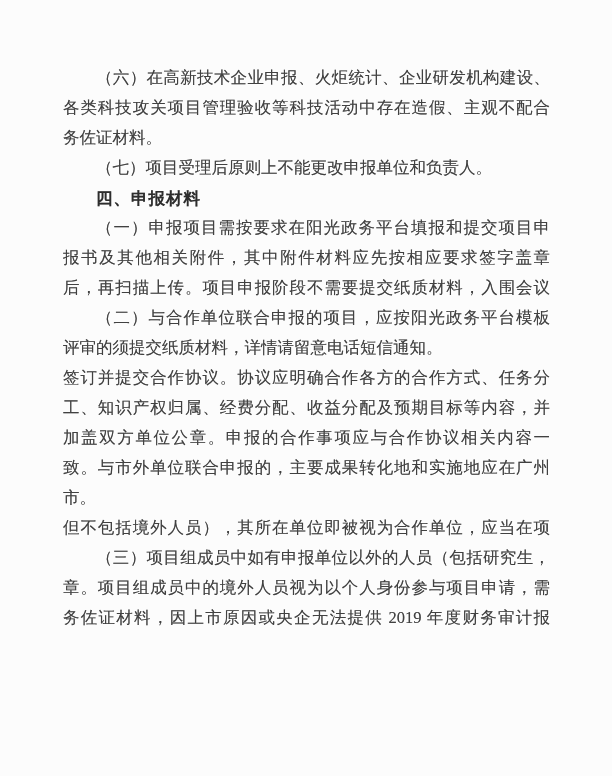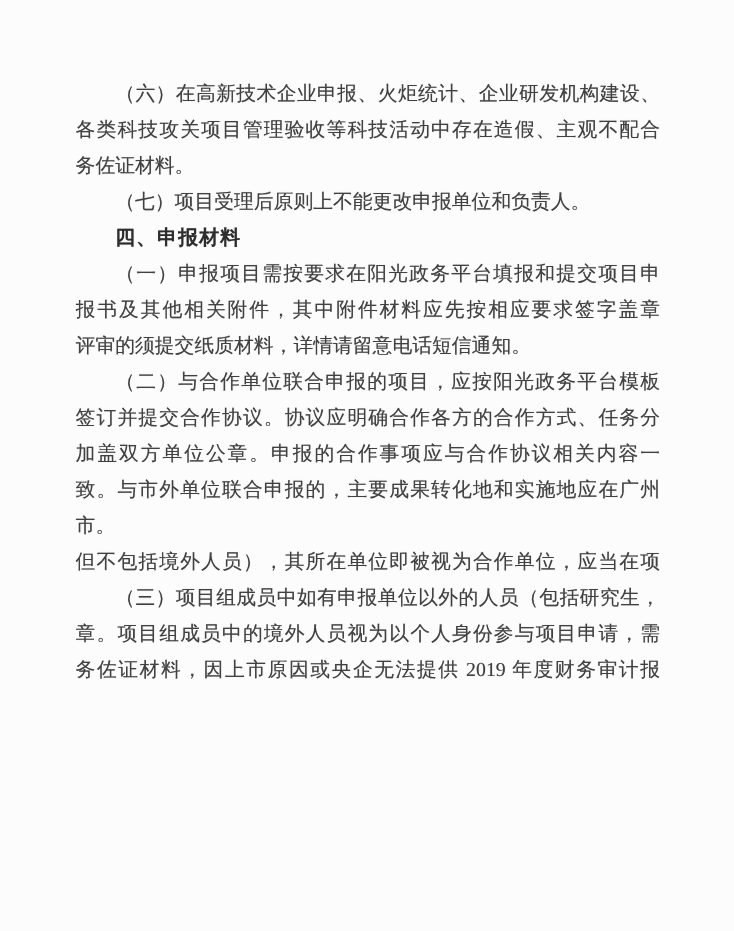--- a/index.html
+++ b/index.html
@@ -45,23 +45,25 @@
 
 <div class="page">
   <div class="textblock">
     <div class="line indent fill">（六）在高新技术企业申报、火炬统计、企业研发机构建设、</div>
     <div class="line fill">各类科技攻关项目管理验收等科技活动中存在造假、主观不配合</div>
     <div class="line">务佐证材料。</div>
     <div class="line indent">（七）项目受理后原则上不能更改申报单位和负责人。</div>
     <div class="line indent heading">四、申报材料</div>
     <div class="line indent fill">（一）申报项目需按要求在阳光政务平台填报和提交项目申</div>
     <div class="line fill">报书及其他相关附件，其中附件材料应先按相应要求签字盖章</div>
+    <div class="line fill">后，再扫描上传。项目申报阶段不需要提交纸质材料，入围会议</div>
+    <div class="line indent fill">（二）与合作单位联合申报的项目，应按阳光政务平台模板</div>
     <div class="line">评审的须提交纸质材料，详情请留意电话短信通知。</div>
-    <div class="line indent fill">（二）与合作单位联合申报的项目，应按阳光政务平台模板</div>
     <div class="line fill">签订并提交合作协议。协议应明确合作各方的合作方式、任务分</div>
+    <div class="line fill">工、知识产权归属、经费分配、收益分配及预期目标等内容，并</div>
     <div class="line fill">加盖双方单位公章。申报的合作事项应与合作协议相关内容一</div>
     <div class="line fill">致。与市外单位联合申报的，主要成果转化地和实施地应在广州</div>
     <div class="line">市。</div>
     <div class="line fill">但不包括境外人员），其所在单位即被视为合作单位，应当在项</div>
     <div class="line indent fill">（三）项目组成员中如有申报单位以外的人员（包括研究生，</div>
     <div class="line fill">章。项目组成员中的境外人员视为以个人身份参与项目申请，需</div>
     <div class="line fill">务佐证材料，因上市原因或央企无法提供 2019 年度财务审计报</div>
   </div>
 </div>
 

